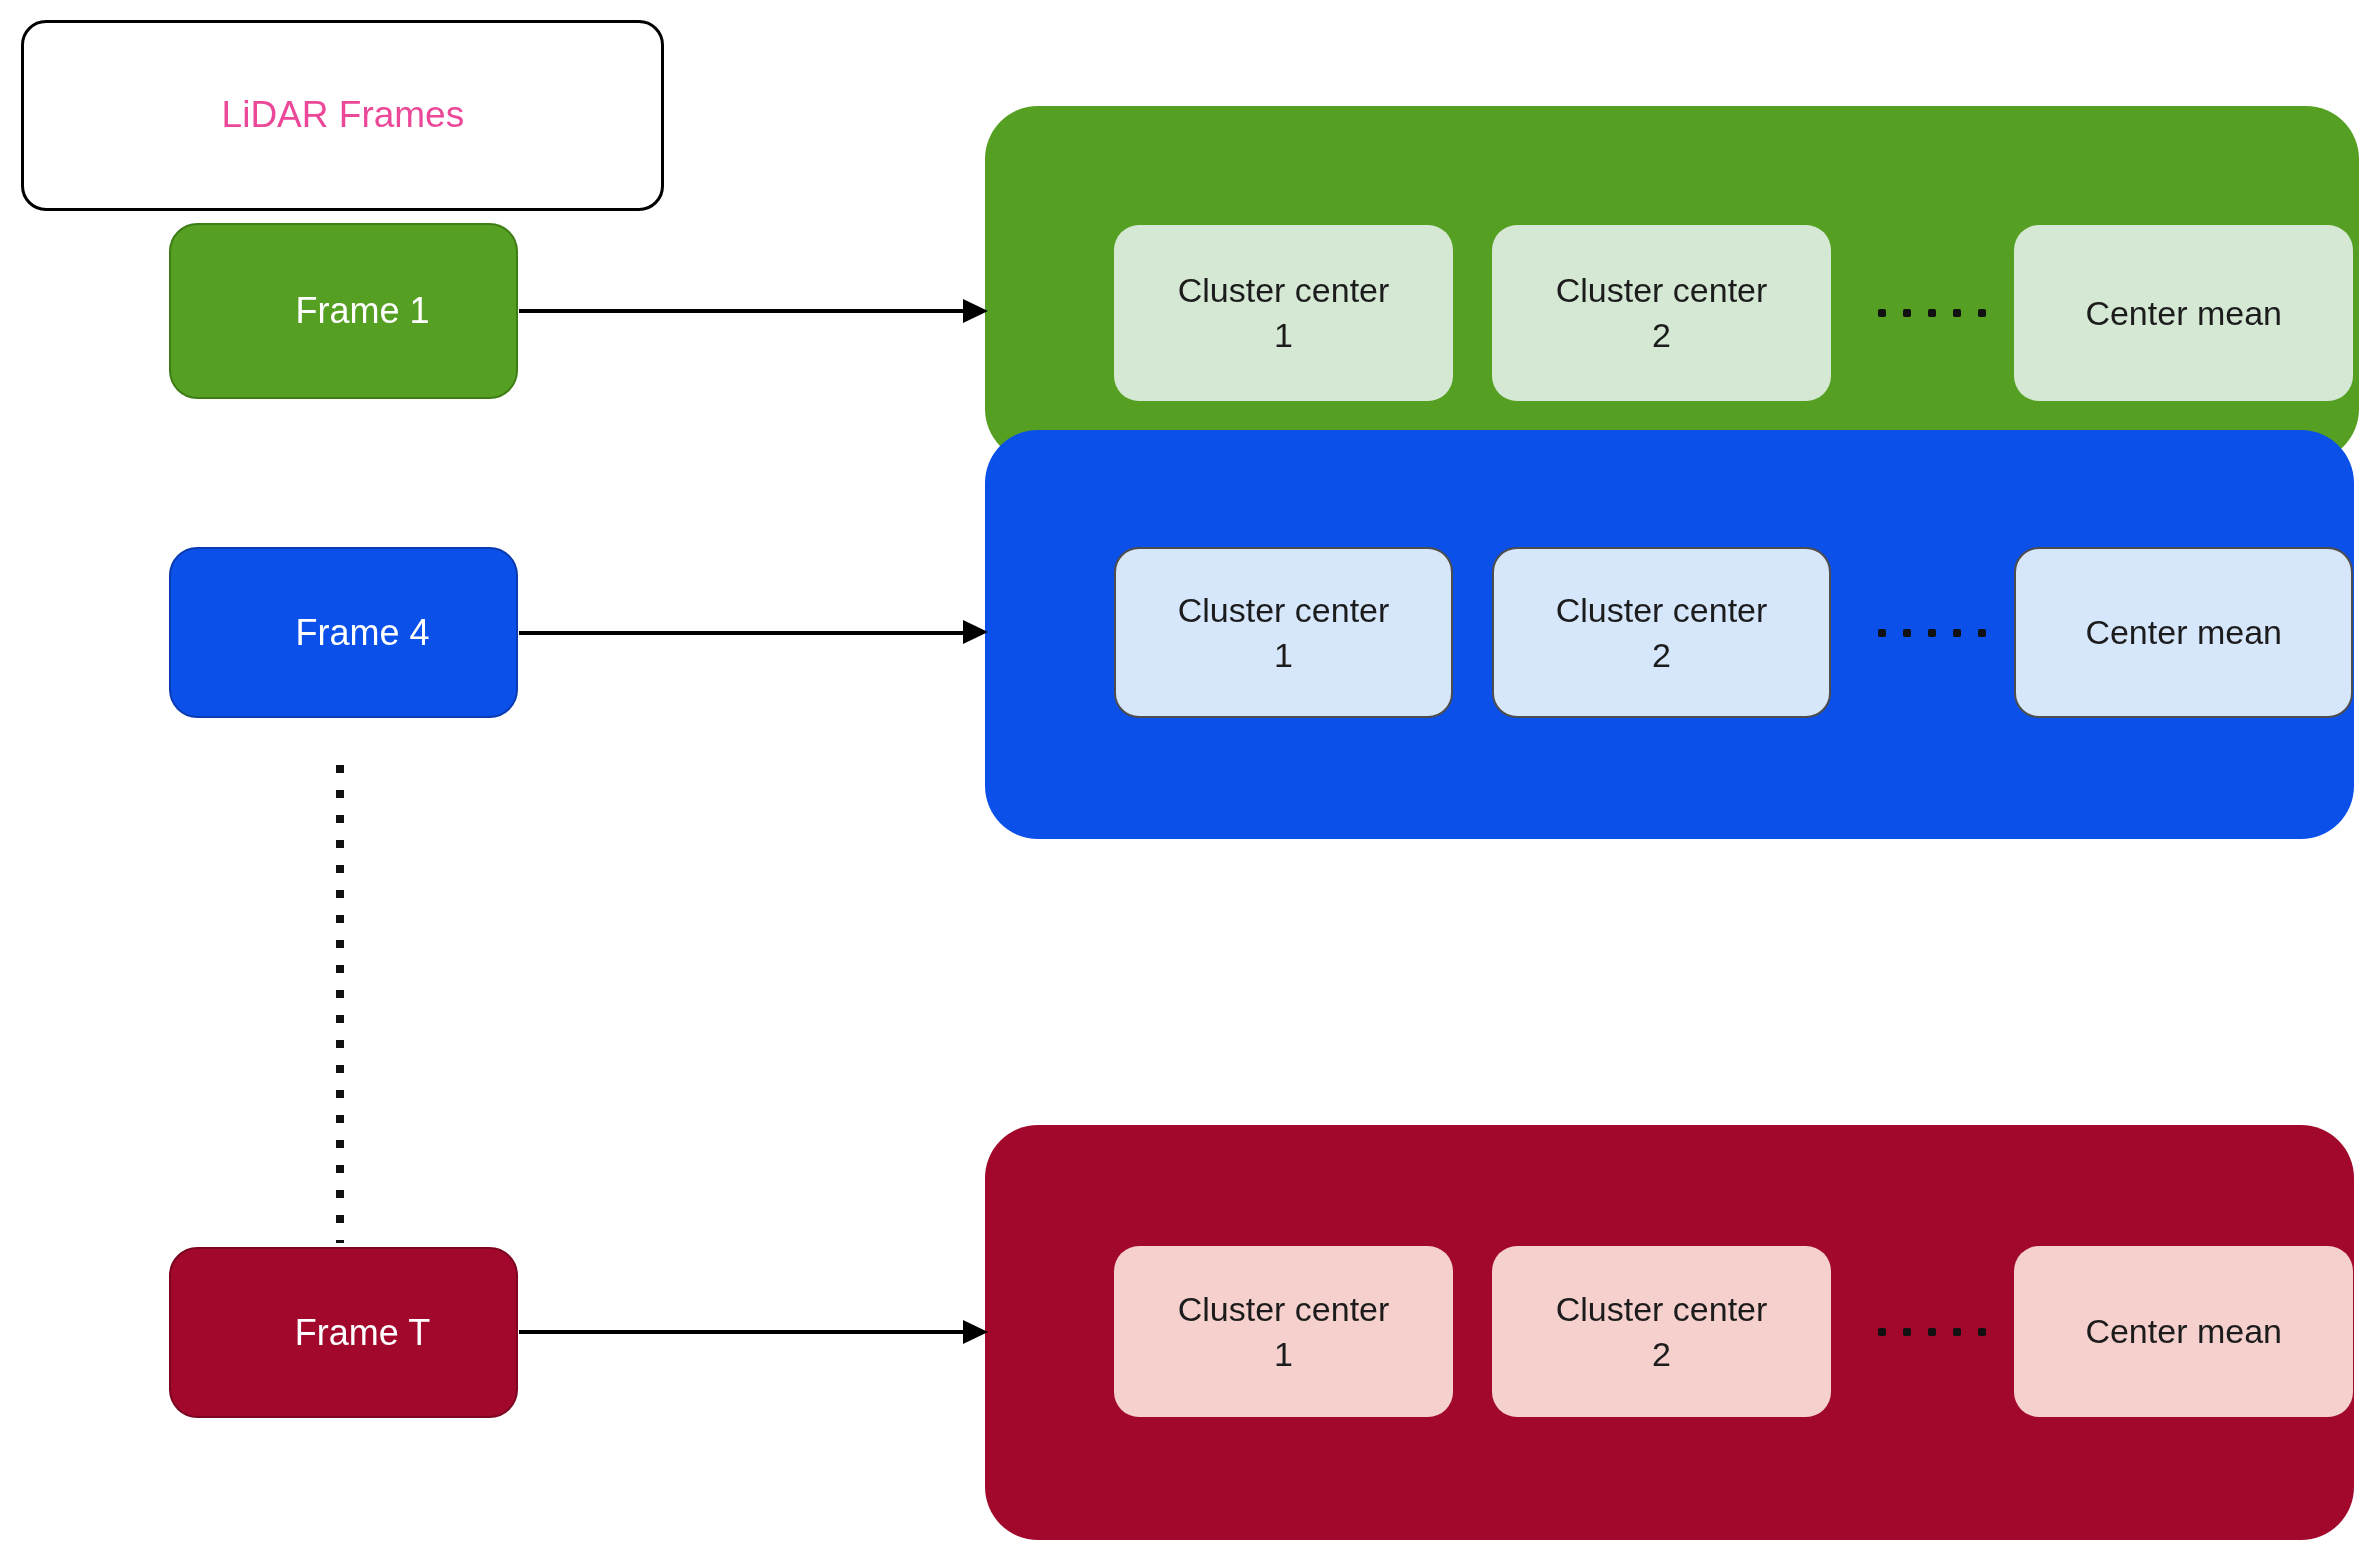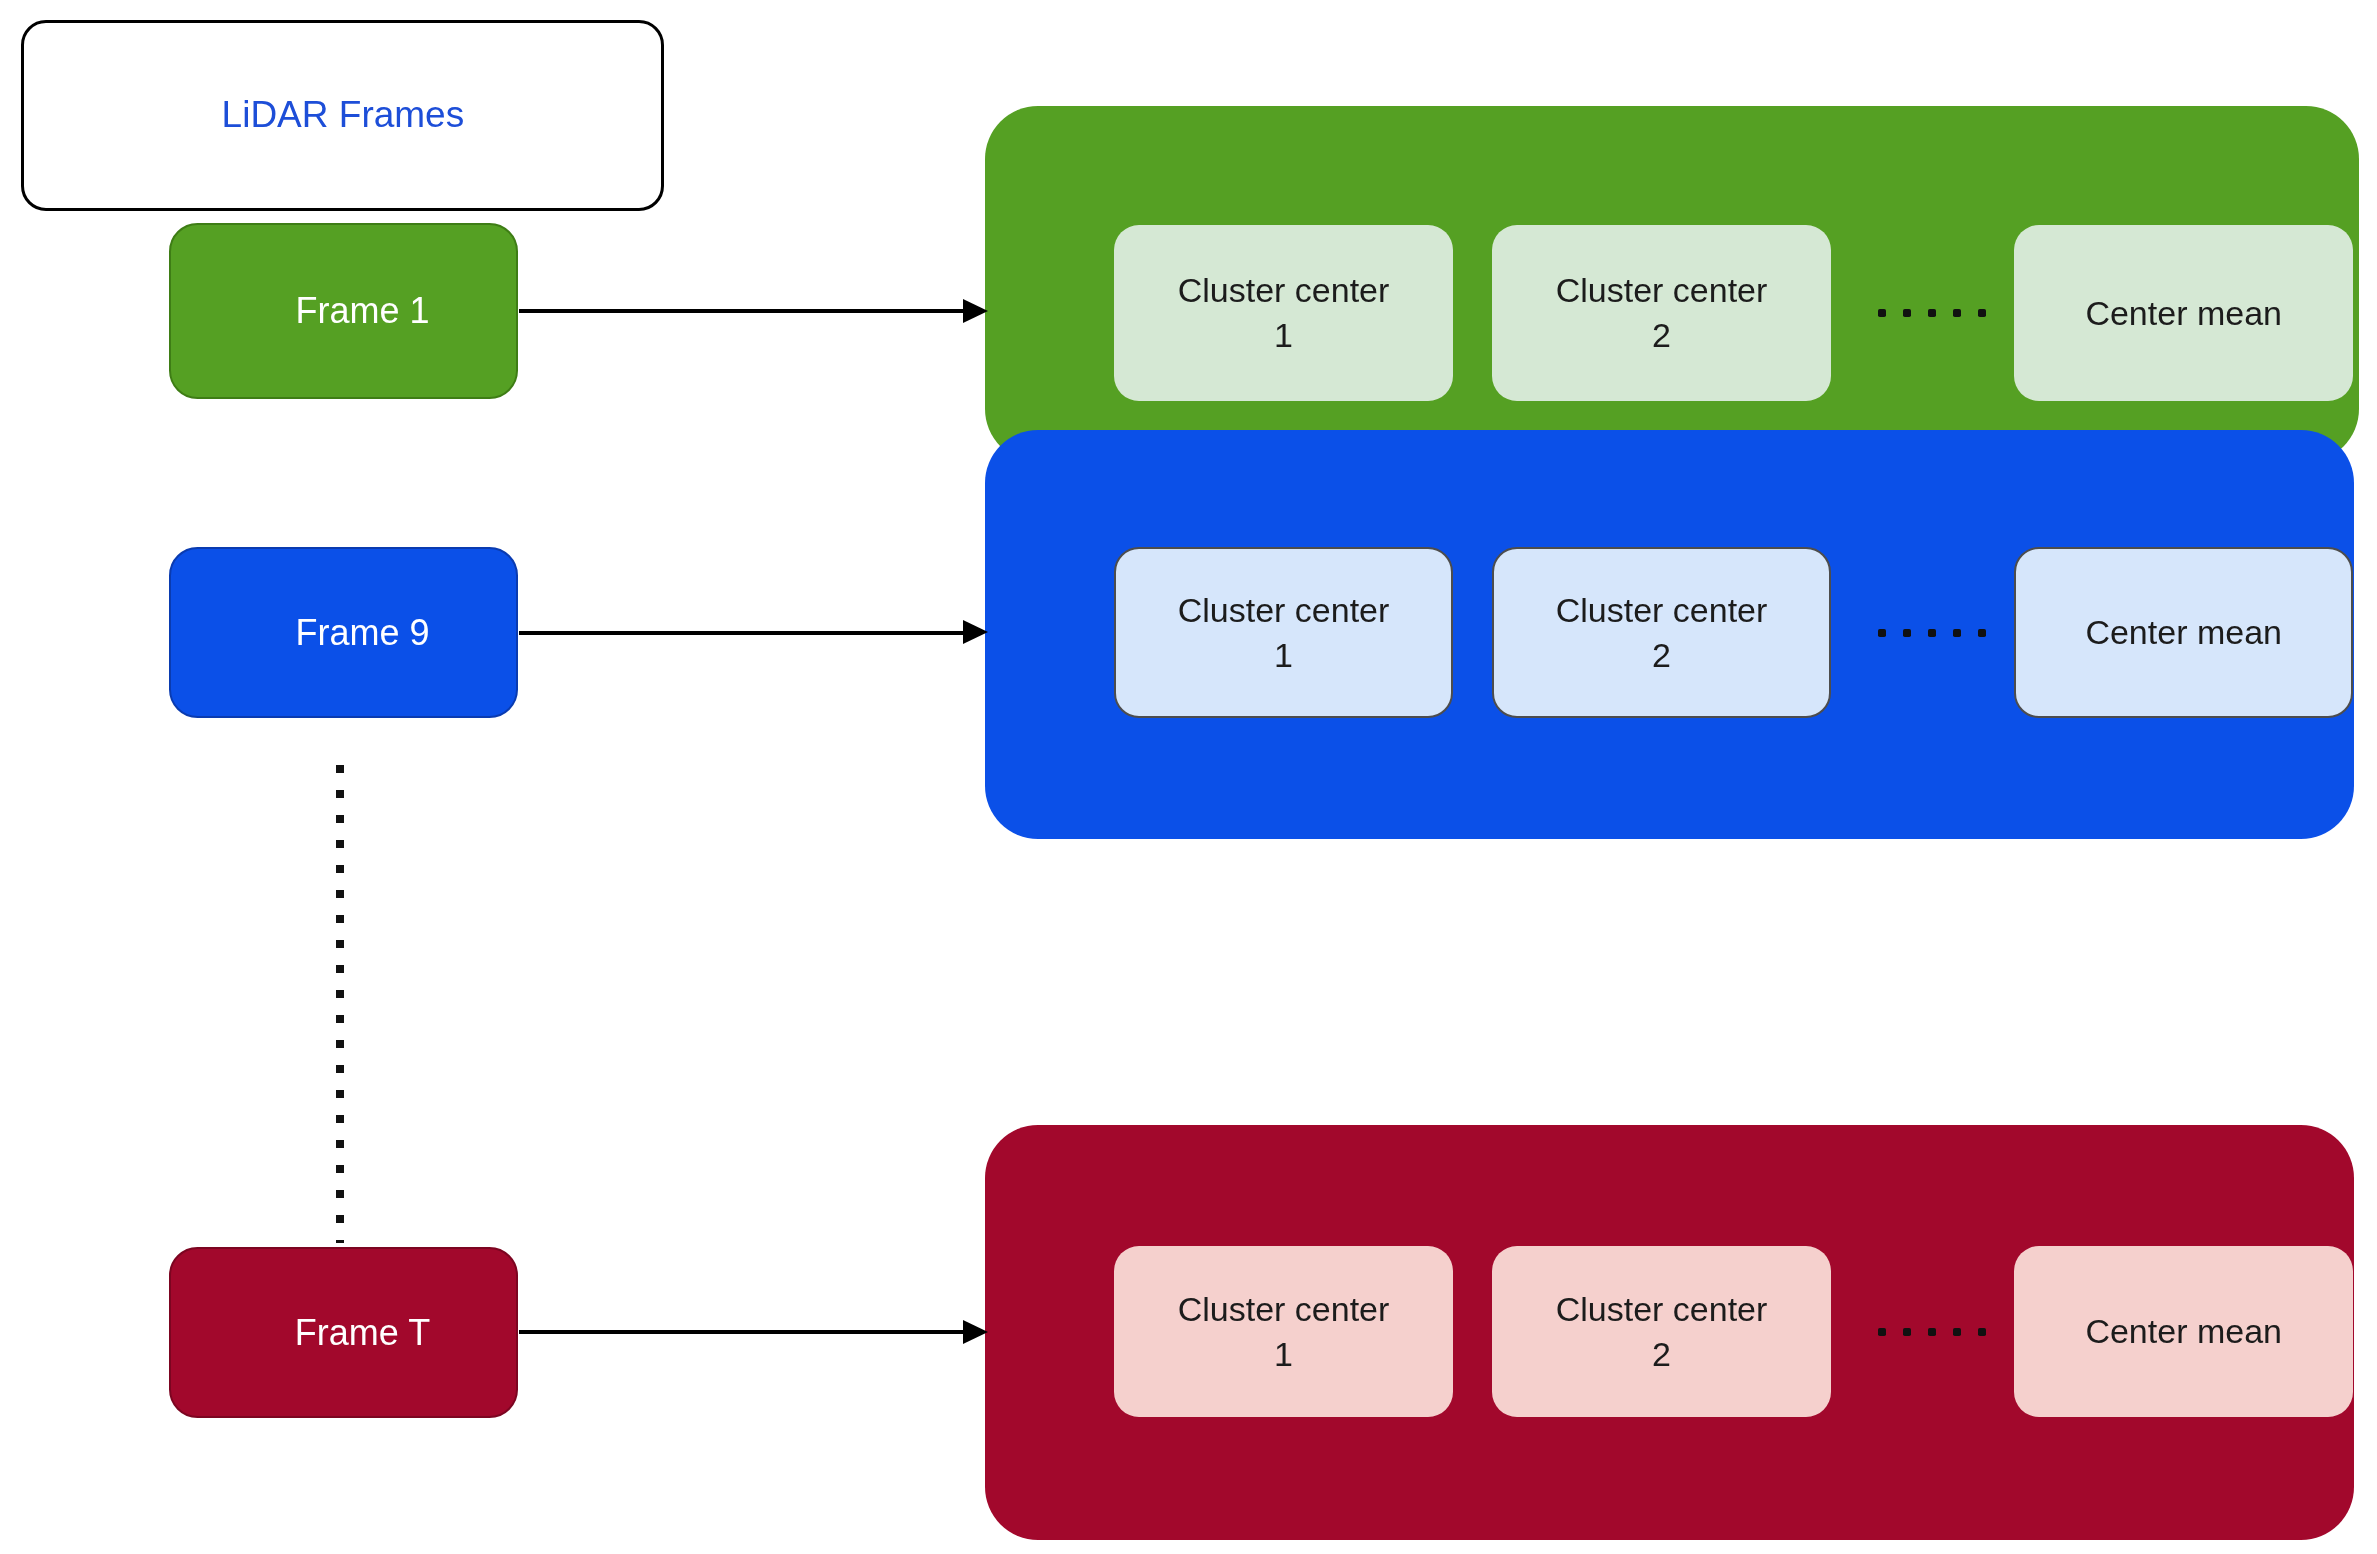--- a/index.html
+++ b/index.html
@@ -13,21 +13,21 @@
   }
   .abs { position: absolute; box-sizing: border-box; }
 
   
   .lidar-box {
     left: 21.4px; top: 19.6px; width: 643px; height: 191px;
     background: #ffffff;
     border: 3.6px solid #000000;
     border-radius: 25px;
     display: flex; align-items: center; justify-content: center;
-    font-size: 37px; color: #1d4ed8;
+    font-size: 37px; color: #ec4899;
     z-index: 3;
   }
 
   
   .frame-box {
     left: 169px; width: 349px;
     border-radius: 28.5px;
     display: flex; align-items: center; justify-content: center;
     font-size: 36px; color: #ffffff;
     z-index: 3;
@@ -109,21 +109,21 @@
 <div class="canvas">
 
   <div class="abs lidar-box">
     <span>LiDAR Frames</span>
   </div>
 
   <div class="abs frame-box frame-green">
     <span>Frame 1</span>
   </div>
   <div class="abs frame-box frame-blue">
-    <span>Frame 9</span>
+    <span>Frame 4</span>
   </div>
   <div class="abs frame-box frame-red">
     <span>Frame T</span>
   </div>
 
   <div class="abs v-dots"></div>
 
   <div class="abs arrow-line a1-line"></div>
   <div class="abs arrow-head a1-head"></div>
   <div class="abs arrow-line a2-line"></div>

